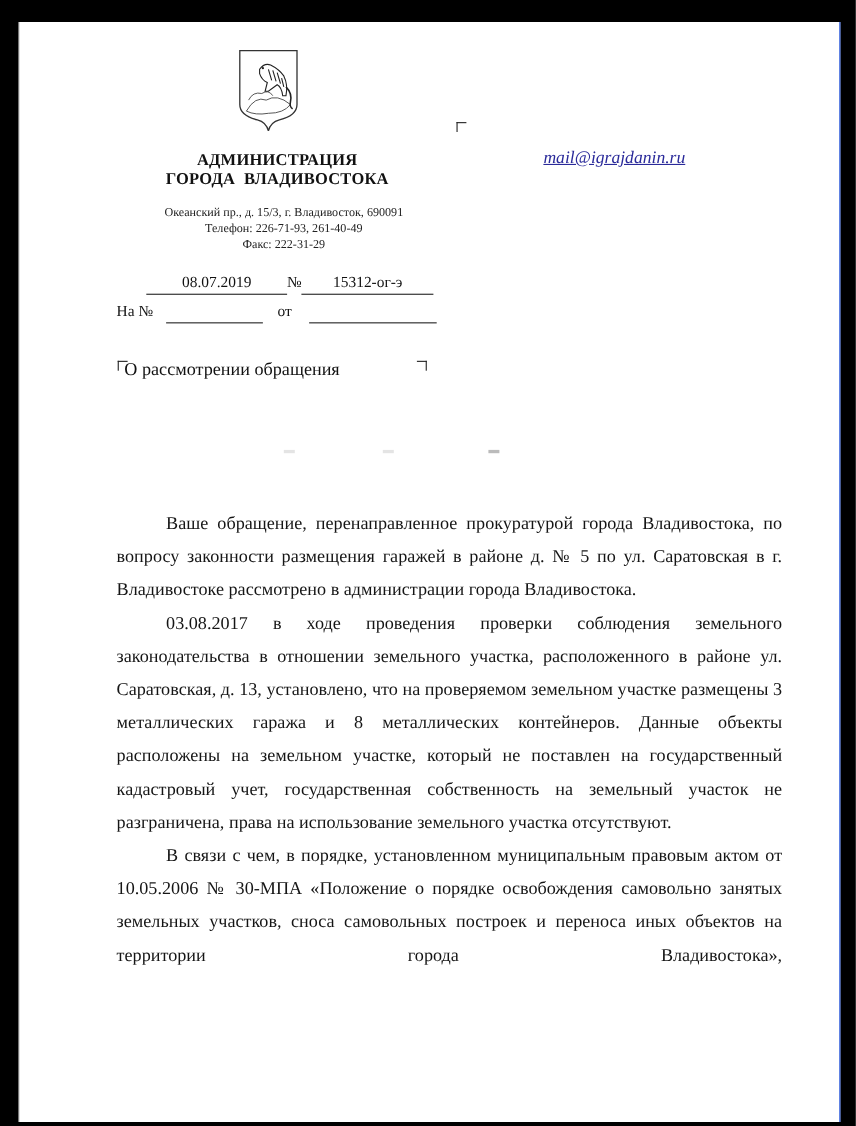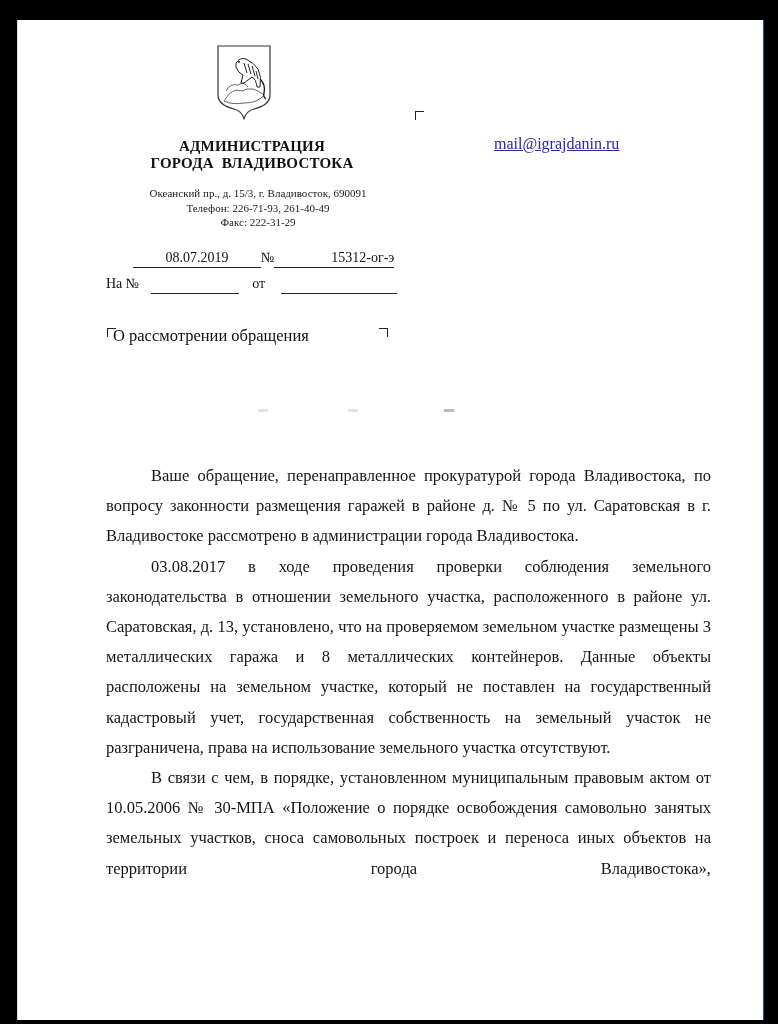--- a/index.html
+++ b/index.html
@@ -19,21 +19,21 @@
     }
     .org-name .l2 { word-spacing: 4px; }
     .addr {
       left: 90px; top: 166px; width: 300px; text-align: center;
       font-size: 11px; line-height: 14.5px; color: #222;
     }
     .corner { width: 8px; height: 8px; border-color: #222; border-style: solid; border-width: 0; }
     .c-tl { border-top-width: 1.3px; border-left-width: 1.3px; }
     .c-tr { border-top-width: 1.3px; border-right-width: 1.3px; }
     .email {
-      left: 476px; top: 115px; font-size: 16px; color: #2a2a9a; text-decoration: underline;
+      left: 476px; top: 115px; font-size: 16px; color: #2a2a9a; text-decoration: underline; font-style: italic;
     }
     .regline { top: 229px; font-size: 14px; line-height: 18px; }
     .uline { border-bottom: 1px solid #222; display: inline-block; text-align: center; font-family: Liberation Serif, serif; }
     .ref { top: 255px; font-size: 14px; line-height: 18px; left: 88px; }
     .subject { left: 95px; top: 306px; font-size: 16.5px; }
     .body-text {
       left: 88px; top: 441px; width: 605px;
       font-size: 16.5px; line-height: 30.2px; text-align: justify; color: #151515;
     }
     .body-text p { margin: 0; text-indent: 45px; }
@@ -62,21 +62,21 @@
   <div class="abs addr">
     <div>Океанский пр., д. 15/3, г. Владивосток, 690091</div>
     <div>Телефон: 226-71-93, 261-40-49</div>
     <div>Факс: 222-31-29</div>
   </div>
 
   <div class="abs corner c-tl" style="left:397px; top:91px;"></div>
   <a class="abs email">mail@igrajdanin.ru</a>
 
   <div class="abs regline" style="left:115px;">
-    <span class="uline" style="width:128px;">08.07.2019</span><span>№</span><span class="uline" style="width:120px;text-align:right;">15312-ог-э</span>
+    <span class="uline" style="width:128px;">08.07.2019</span><span>№</span><span class="uline" style="width:120px;">15312-ог-э</span>
   </div>
 
   <div class="abs ref">
     <span>На №</span>
     <span class="uline" style="width:88px; margin-left:8px;">&nbsp;</span>
     <span style="margin-left:10px;">от</span>
     <span class="uline" style="width:116px; margin-left:12px;">&nbsp;</span>
   </div>
 
   <div class="abs corner c-tl" style="left:89px; top:308px;"></div>

